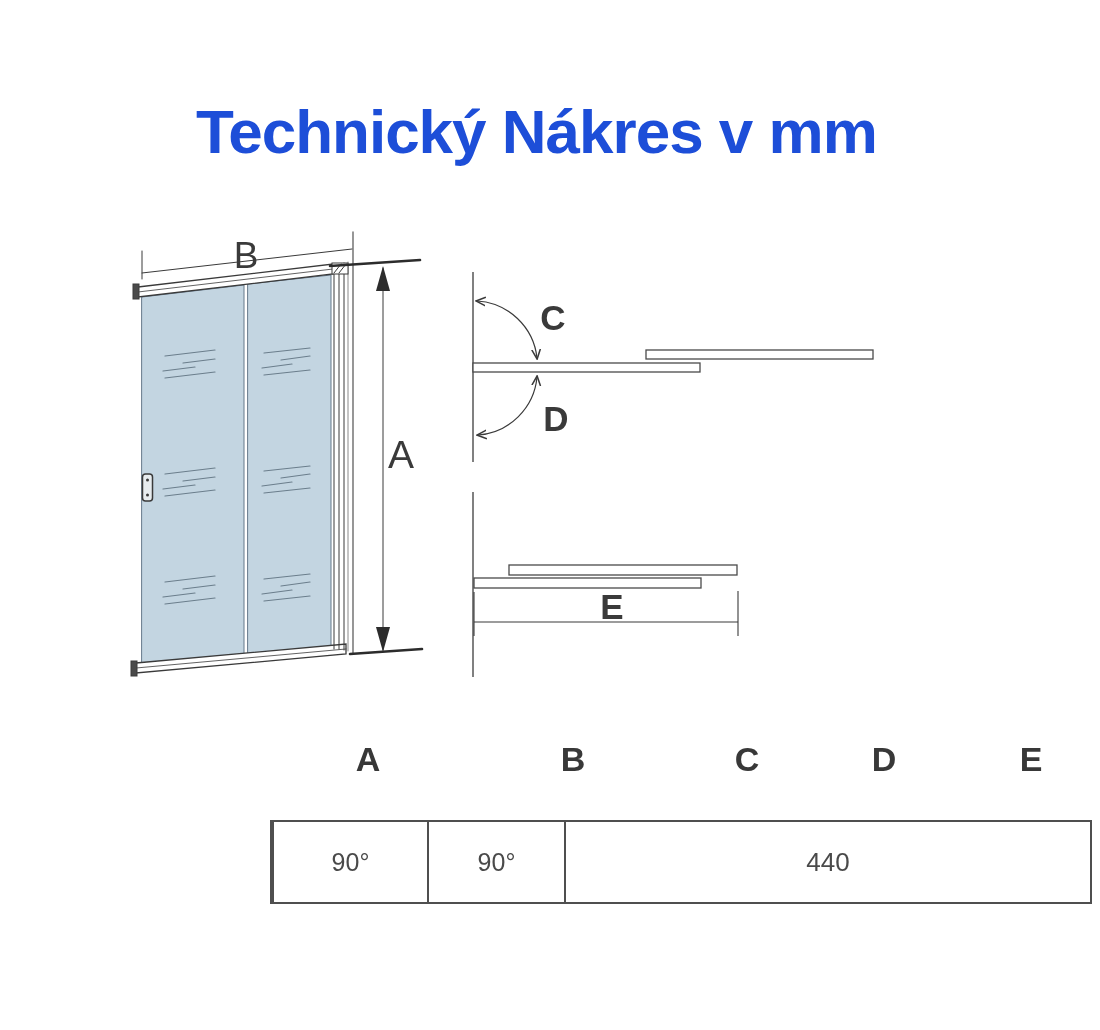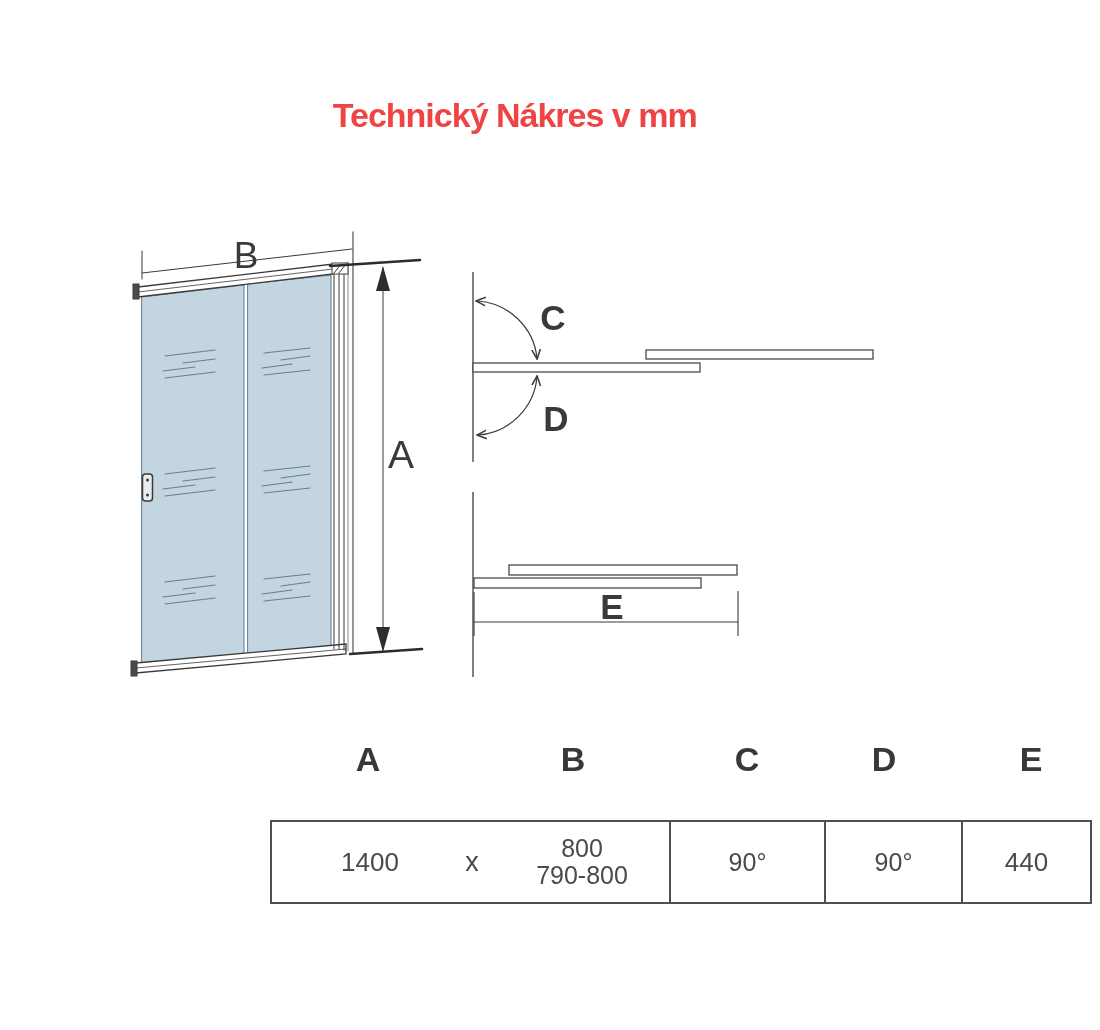--- a/index.html
+++ b/index.html
@@ -1,22 +1,22 @@
 <!DOCTYPE html>
 <html><head>
 <meta charset="utf-8">
 <style>
   html,body{margin:0;padding:0;}
   body{
     width:1100px;height:1030px;position:relative;background:#ffffff;
     font-family:"Liberation Sans", sans-serif;overflow:hidden;
   }
   .page-title{
-    position:absolute;left:522px;top:96px;transform:translateX(-52%);
-    font-size:34px;font-weight:800;letter-spacing:-1px;color:#ef4444;
+    position:absolute;left:550px;top:96px;transform:translateX(-52%);
+    font-size:62px;font-weight:800;letter-spacing:-1px;color:#1d4ed8;
     white-space:nowrap;margin:0;
   }
   svg{position:absolute;left:0;top:0;}
   
   .tbl-header{
     position:absolute;top:740px;transform:translateX(-50%);
     font-size:34px;font-weight:800;color:#383838;
   }
   .spec-table{
     position:absolute;left:270px;top:820px;width:822px;height:84px;
@@ -156,21 +156,16 @@
   </g>
 </svg>
 
 <span class="tbl-header" style="left:368px">A</span>
 <span class="tbl-header" style="left:573px">B</span>
 <span class="tbl-header" style="left:747px">C</span>
 <span class="tbl-header" style="left:884px">D</span>
 <span class="tbl-header" style="left:1031px">E</span>
 
 <div class="spec-table">
-  <div class="cell cell-ab">
-    <span class="abs-val val-a">1400</span>
-    <span class="abs-val val-x">x</span>
-    <span class="abs-val val-b"><span>800</span><br><span>790-800</span></span>
-  </div>
   <div class="cell cell-c deg">90°</div>
   <div class="cell cell-d deg">90°</div>
   <div class="cell cell-e">440</div>
 </div>
 
 </body></html>

